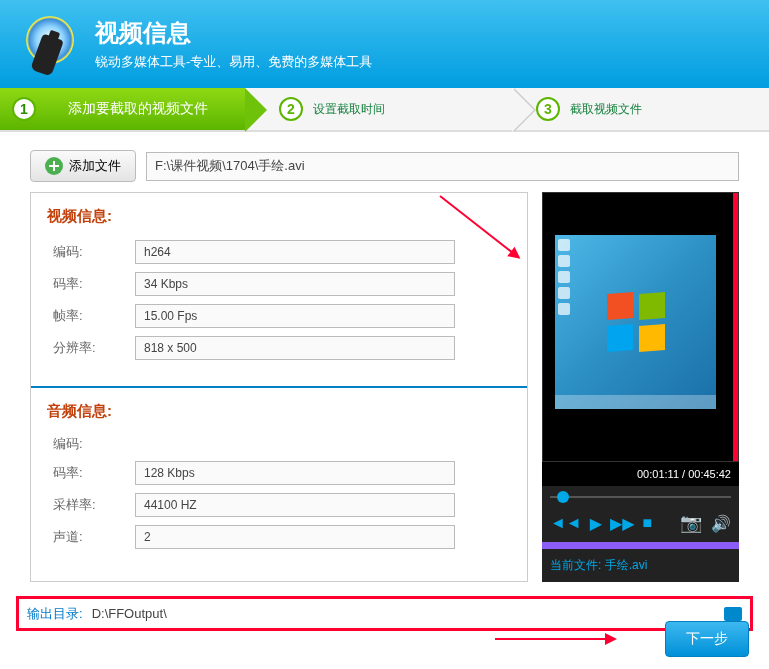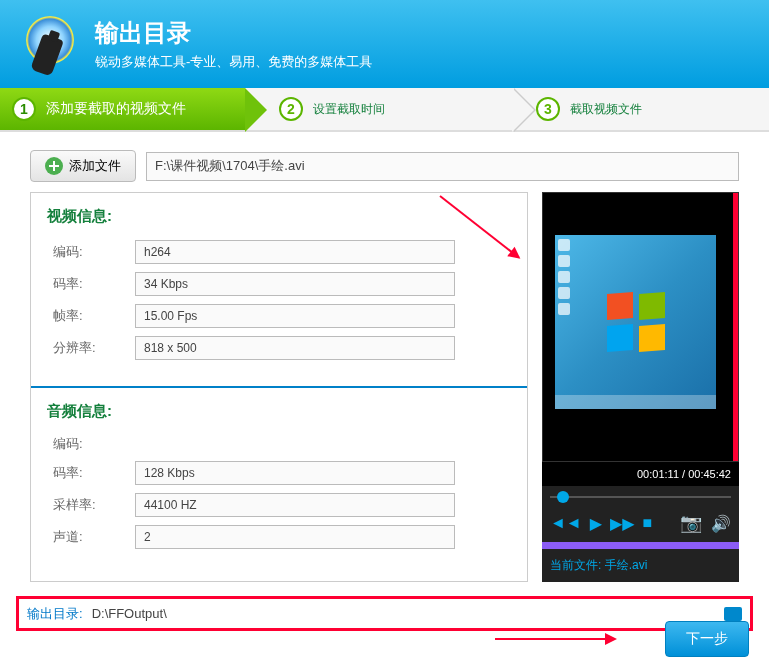--- a/index.html
+++ b/index.html
@@ -14,40 +14,40 @@
     .header-title { font-size: 24px; font-weight: bold; margin-bottom: 4px; }
     .header-subtitle { font-size: 13px; }
     
     .steps { height: 44px; display: flex; background: #f5f5f5; border-bottom: 2px solid #ddd; }
     .step { flex: 1; display: flex; align-items: center; padding: 0 12px; position: relative; }
     .step-1 { background: linear-gradient(to bottom, #8fd914, #5cb500); }
     .step-1::after { content: ""; position: absolute; right: -22px; top: 0; border-top: 22px solid transparent; border-bottom: 22px solid transparent; border-left: 22px solid #6fc20a; z-index: 2; }
     .step-num { width: 24px; height: 24px; border-radius: 50%; background: #fff; display: flex; align-items: center; justify-content: center; font-weight: bold; margin-right: 10px; font-size: 14px; }
     .step-1 .step-num { color: #2a8c00; border: 2px solid #5cb500; }
     .step-2 .step-num, .step-3 .step-num { color: #5cb500; border: 2px solid #5cb500; }
-    .step-1 .step-label { color: #fff; font-size: 14px; }
+    .step-1 .step-label { color: #fff; font-size: 14px; margin-left: 22px; }
     .step-2 .step-label, .step-3 .step-label { color: #15803d; font-size: 12px; }
     .step-2 { padding-left: 34px; }
     .step-3 { padding-left: 24px; }
     .step-2::after { content: ""; position: absolute; right: -22px; top: 0; border-top: 22px solid transparent; border-bottom: 22px solid transparent; border-left: 22px solid #f5f5f5; z-index: 2; }
     .step-2::before { content: ""; position: absolute; right: -24px; top: 0; border-top: 22px solid transparent; border-bottom: 22px solid transparent; border-left: 22px solid #ccc; z-index: 1; }
     
     .toolbar { display: flex; align-items: center; padding: 18px 30px 10px; gap: 10px; }
     .add-btn { background: linear-gradient(to bottom, #fafafa, #e4e4e4); border: 1px solid #bbb; border-radius: 4px; padding: 6px 14px; display: flex; align-items: center; gap: 6px; cursor: pointer; font-size: 13px; }
     .add-icon { width: 18px; height: 18px; border-radius: 50%; background: #4caf50; position: relative; }
     .add-icon::before, .add-icon::after { content: ""; position: absolute; background: #fff; }
     .add-icon::before { width: 10px; height: 2px; top: 8px; left: 4px; }
     .add-icon::after { width: 2px; height: 10px; top: 4px; left: 8px; }
     .path-input { flex: 1; border: 1px solid #bbb; background: #fafafa; padding: 6px 8px; font-size: 13px; color: #444; }
     
     .main { display: flex; padding: 0 30px; gap: 14px; }
     .info-panel { flex: 1; border: 1px solid #ccc; padding: 0; }
     .info-section { padding: 14px 16px 18px; }
     .info-section:first-child { border-bottom: 2px solid #0080c8; }
-    .info-title { color: #15803d; font-size: 15px; font-weight: bold; margin-bottom: 14px; }
+    .info-title { color: #c2410c; font-size: 15px; font-weight: bold; margin-bottom: 14px; }
     .info-row { display: flex; align-items: center; margin-bottom: 8px; }
     .info-label { width: 88px; color: #666; font-size: 13px; padding-left: 6px; }
     .info-value { flex: 1; border: 1px solid #bbb; background: #fafafa; padding: 4px 8px; font-size: 12px; color: #444; max-width: 320px; }
     
     .player { width: 197px; }
     .video-area { background: #000; height: 270px; position: relative; border: 1px solid #333; }
     .desktop { position: absolute; top: 42px; left: 12px; right: 22px; bottom: 52px; background: linear-gradient(135deg, #4db8e8 0%, #2c8fc4 50%, #1a6fa8 100%); }
     .win-logo { position: absolute; top: 50%; left: 50%; transform: translate(-50%, -50%); width: 58px; height: 58px; }
     .wl { position: absolute; width: 26px; height: 26px; }
     .wl1 { background: #f25022; top: 0; left: 0; transform: skewY(-4deg); }
@@ -83,21 +83,21 @@
   </style>
 </head>
 <body>
 
 <div class="header">
   <div class="header-icon">
     <div class="disc"></div>
     <div class="marker"></div>
   </div>
   <div class="header-text">
-    <div class="header-title">输出目录</div>
+    <div class="header-title">视频信息</div>
     <div class="header-subtitle">锐动多媒体工具-专业、易用、免费的多媒体工具</div>
   </div>
 </div>
 
 <div class="steps">
   <div class="step step-1">
     <div class="step-num">1</div>
     <div class="step-label">添加要截取的视频文件</div>
   </div>
   <div class="step step-2">

